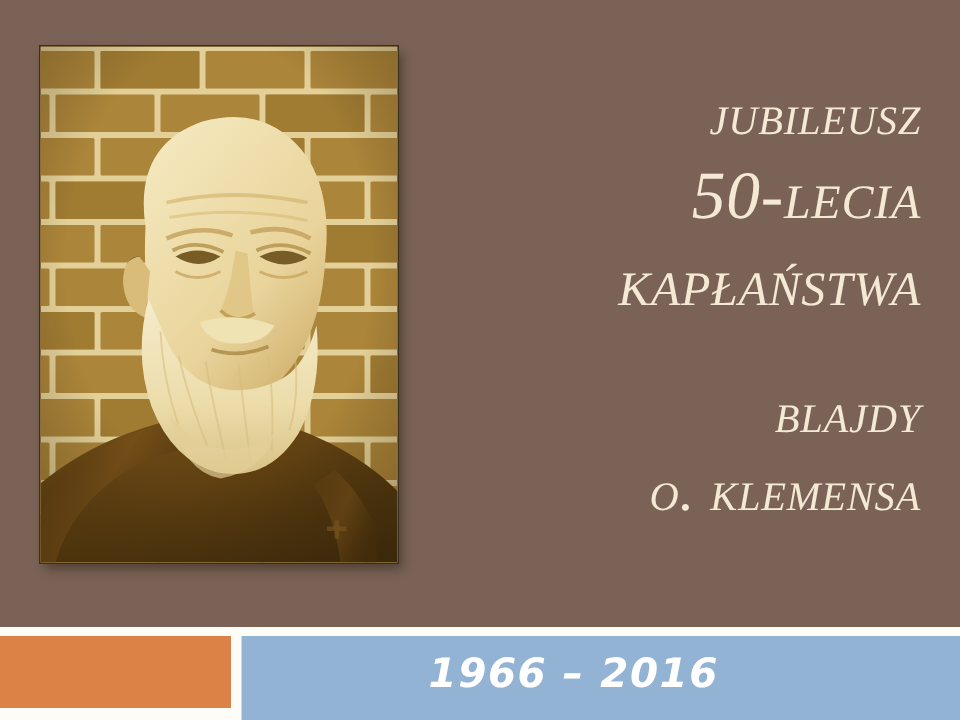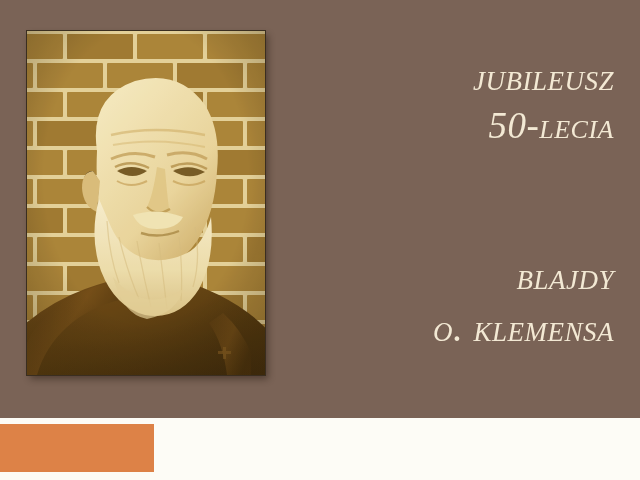--- a/index.html
+++ b/index.html
@@ -75,21 +75,21 @@
     top: 52px;
     width: 380px;
     text-align: right;
     color: #f3e9d4;
   }
   .title-line {
     font-style: italic;
     font-weight: normal;
     font-variant: small-caps;
     text-transform: lowercase;
-    font-size: 37px;
+    font-size: 45px;
     line-height: 1.28;
     letter-spacing: 0.5px;
     white-space: nowrap;
   }
   .title-line.first-big {
     font-size: 39px;
   }
   .subtitle-block {
     position: absolute;
     right: 26px;
@@ -332,23 +332,27 @@
           <rect x="0" y="0" width="238" height="344" fill="url(#vign)"></rect>
           <rect x="0" y="0" width="238" height="344" fill="#c8922a" opacity="0.12"></rect>
         </g>
       </svg>
     </div>
   </div>
 
   <div class="title-block">
     <div class="title-line first-big">Jubileusz</div>
     <div class="title-line">50-lecia</div>
+    <div class="title-line">Kapłaństwa</div>
   </div>
 
   <div class="subtitle-block">
     <div class="subtitle-line">Blajdy</div>
     <div class="subtitle-line">O. Klemensa</div>
   </div>
 
   <div class="lower-strip"></div>
   <div class="bar-orange"></div>
+  <div class="bar-blue">
+    <span class="bar-blue-text">1966 – 2016</span>
+  </div>
 
 </div>
 
 </body></html>

